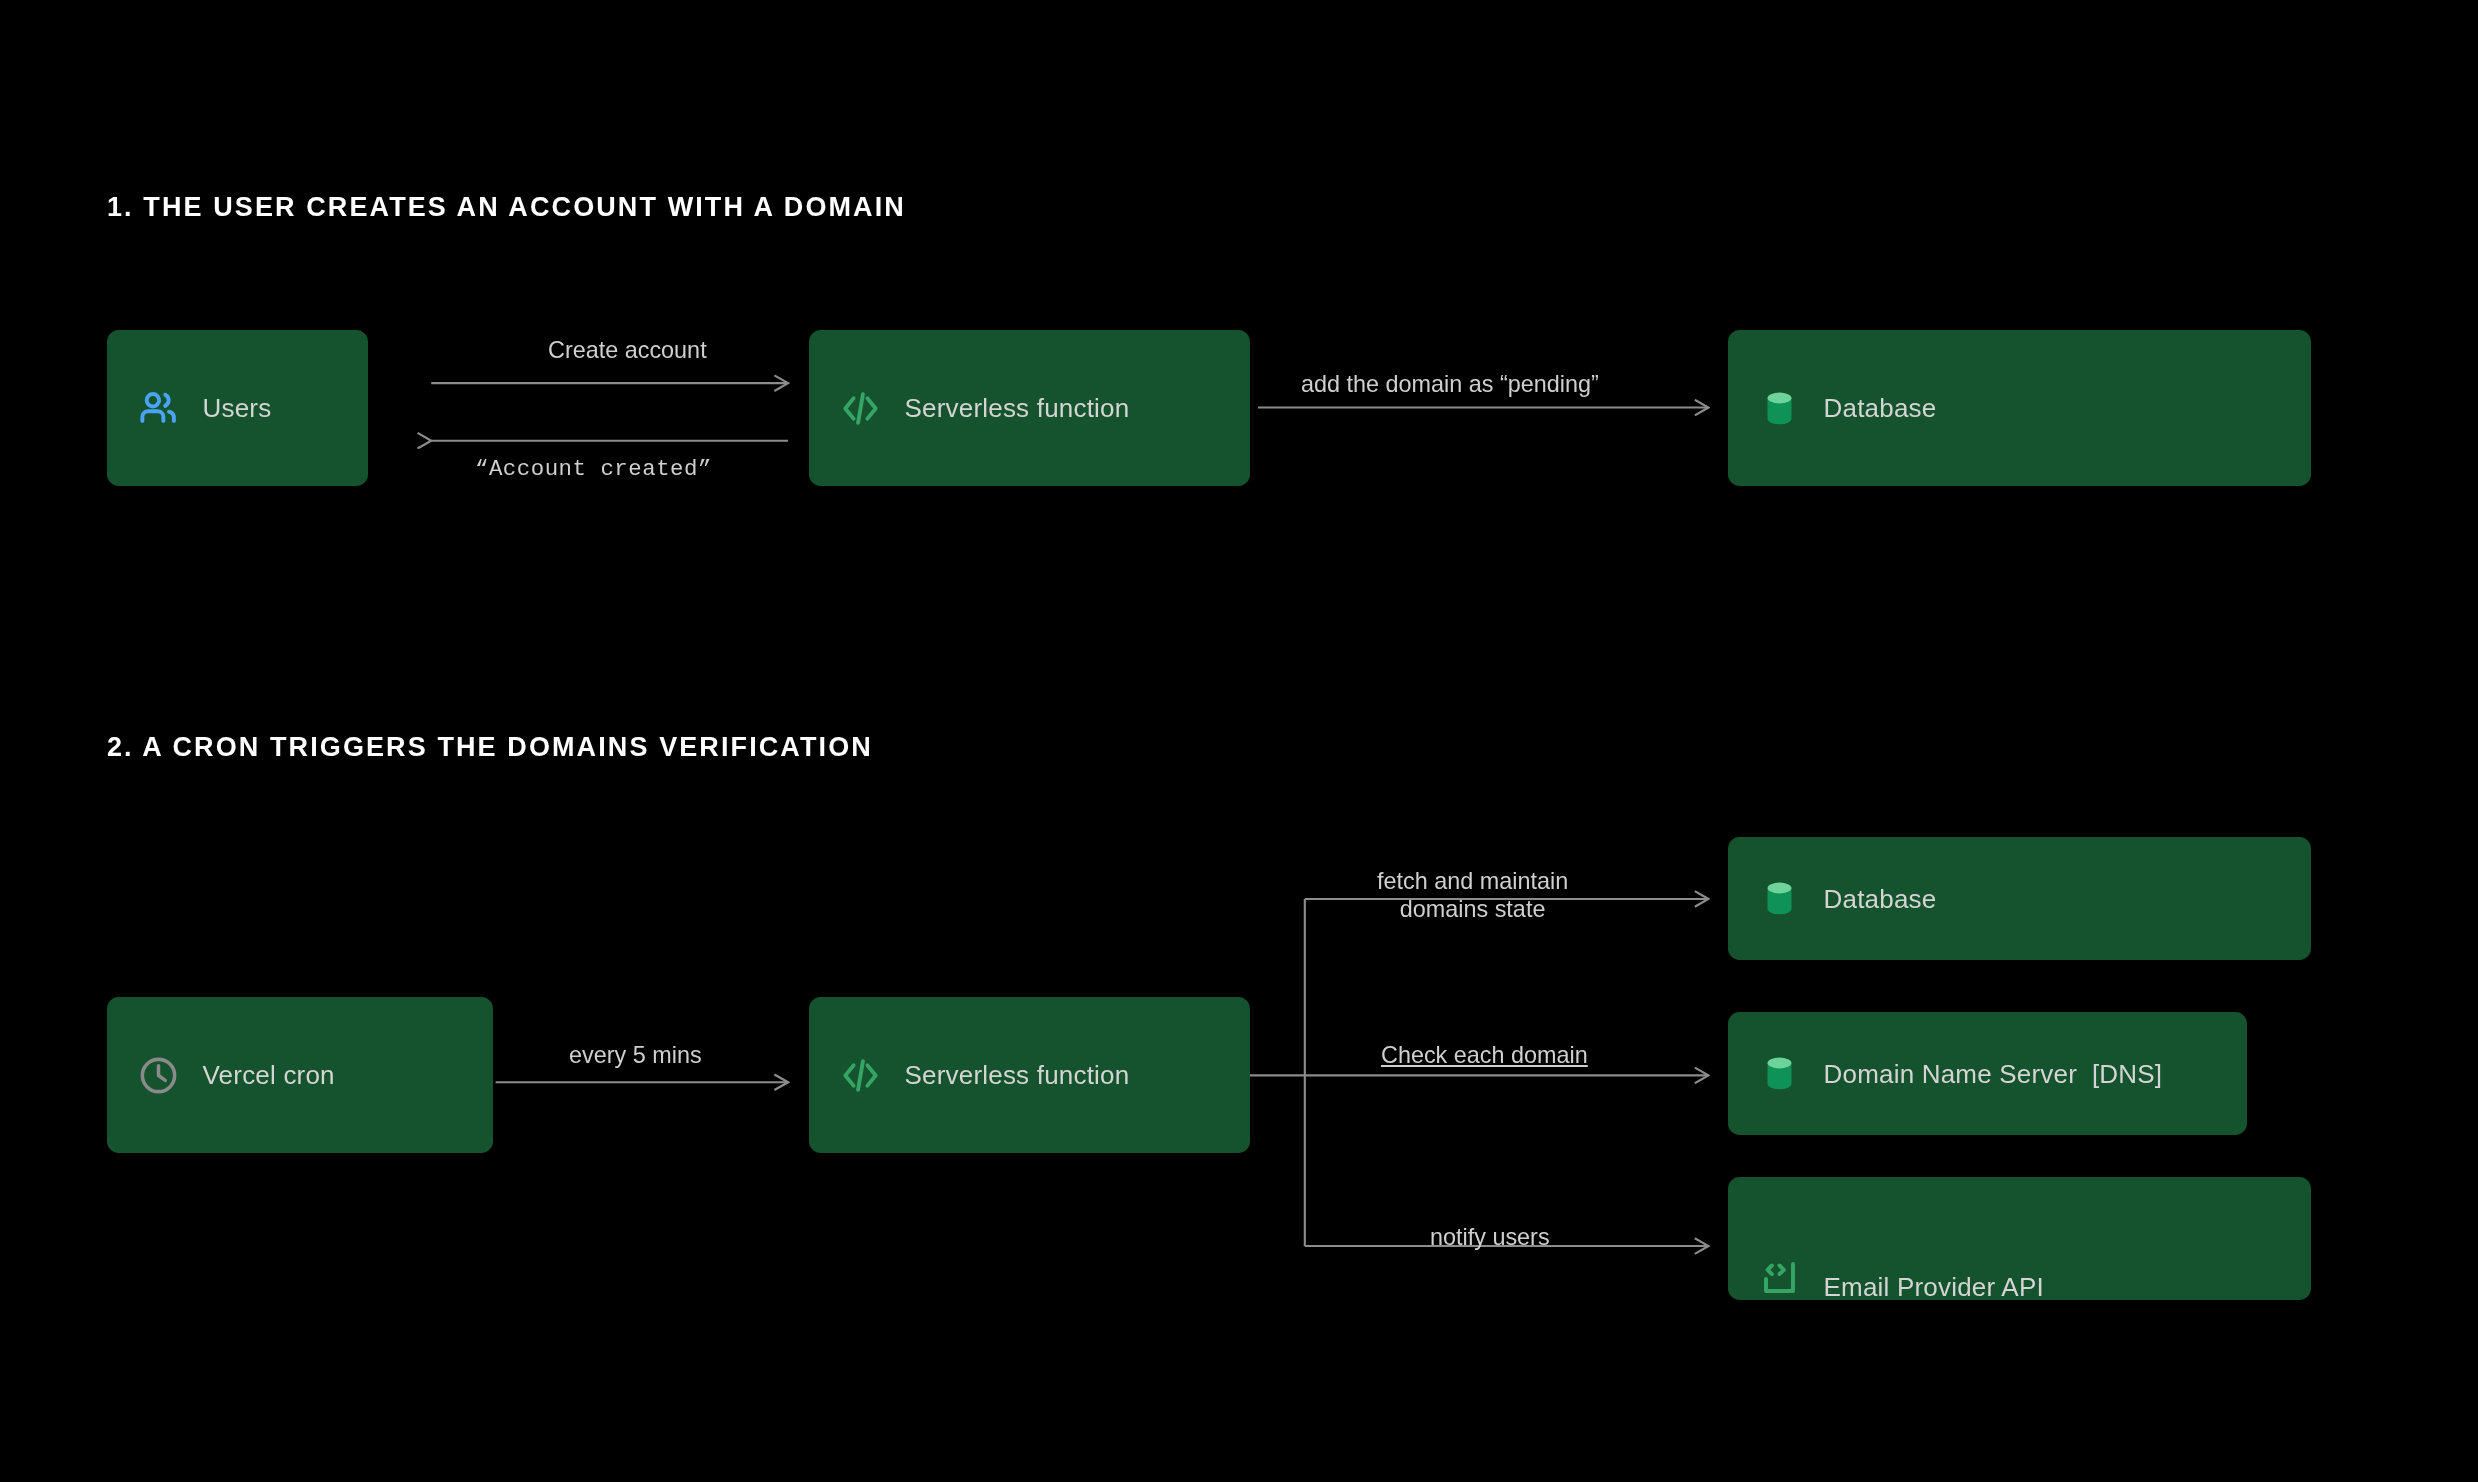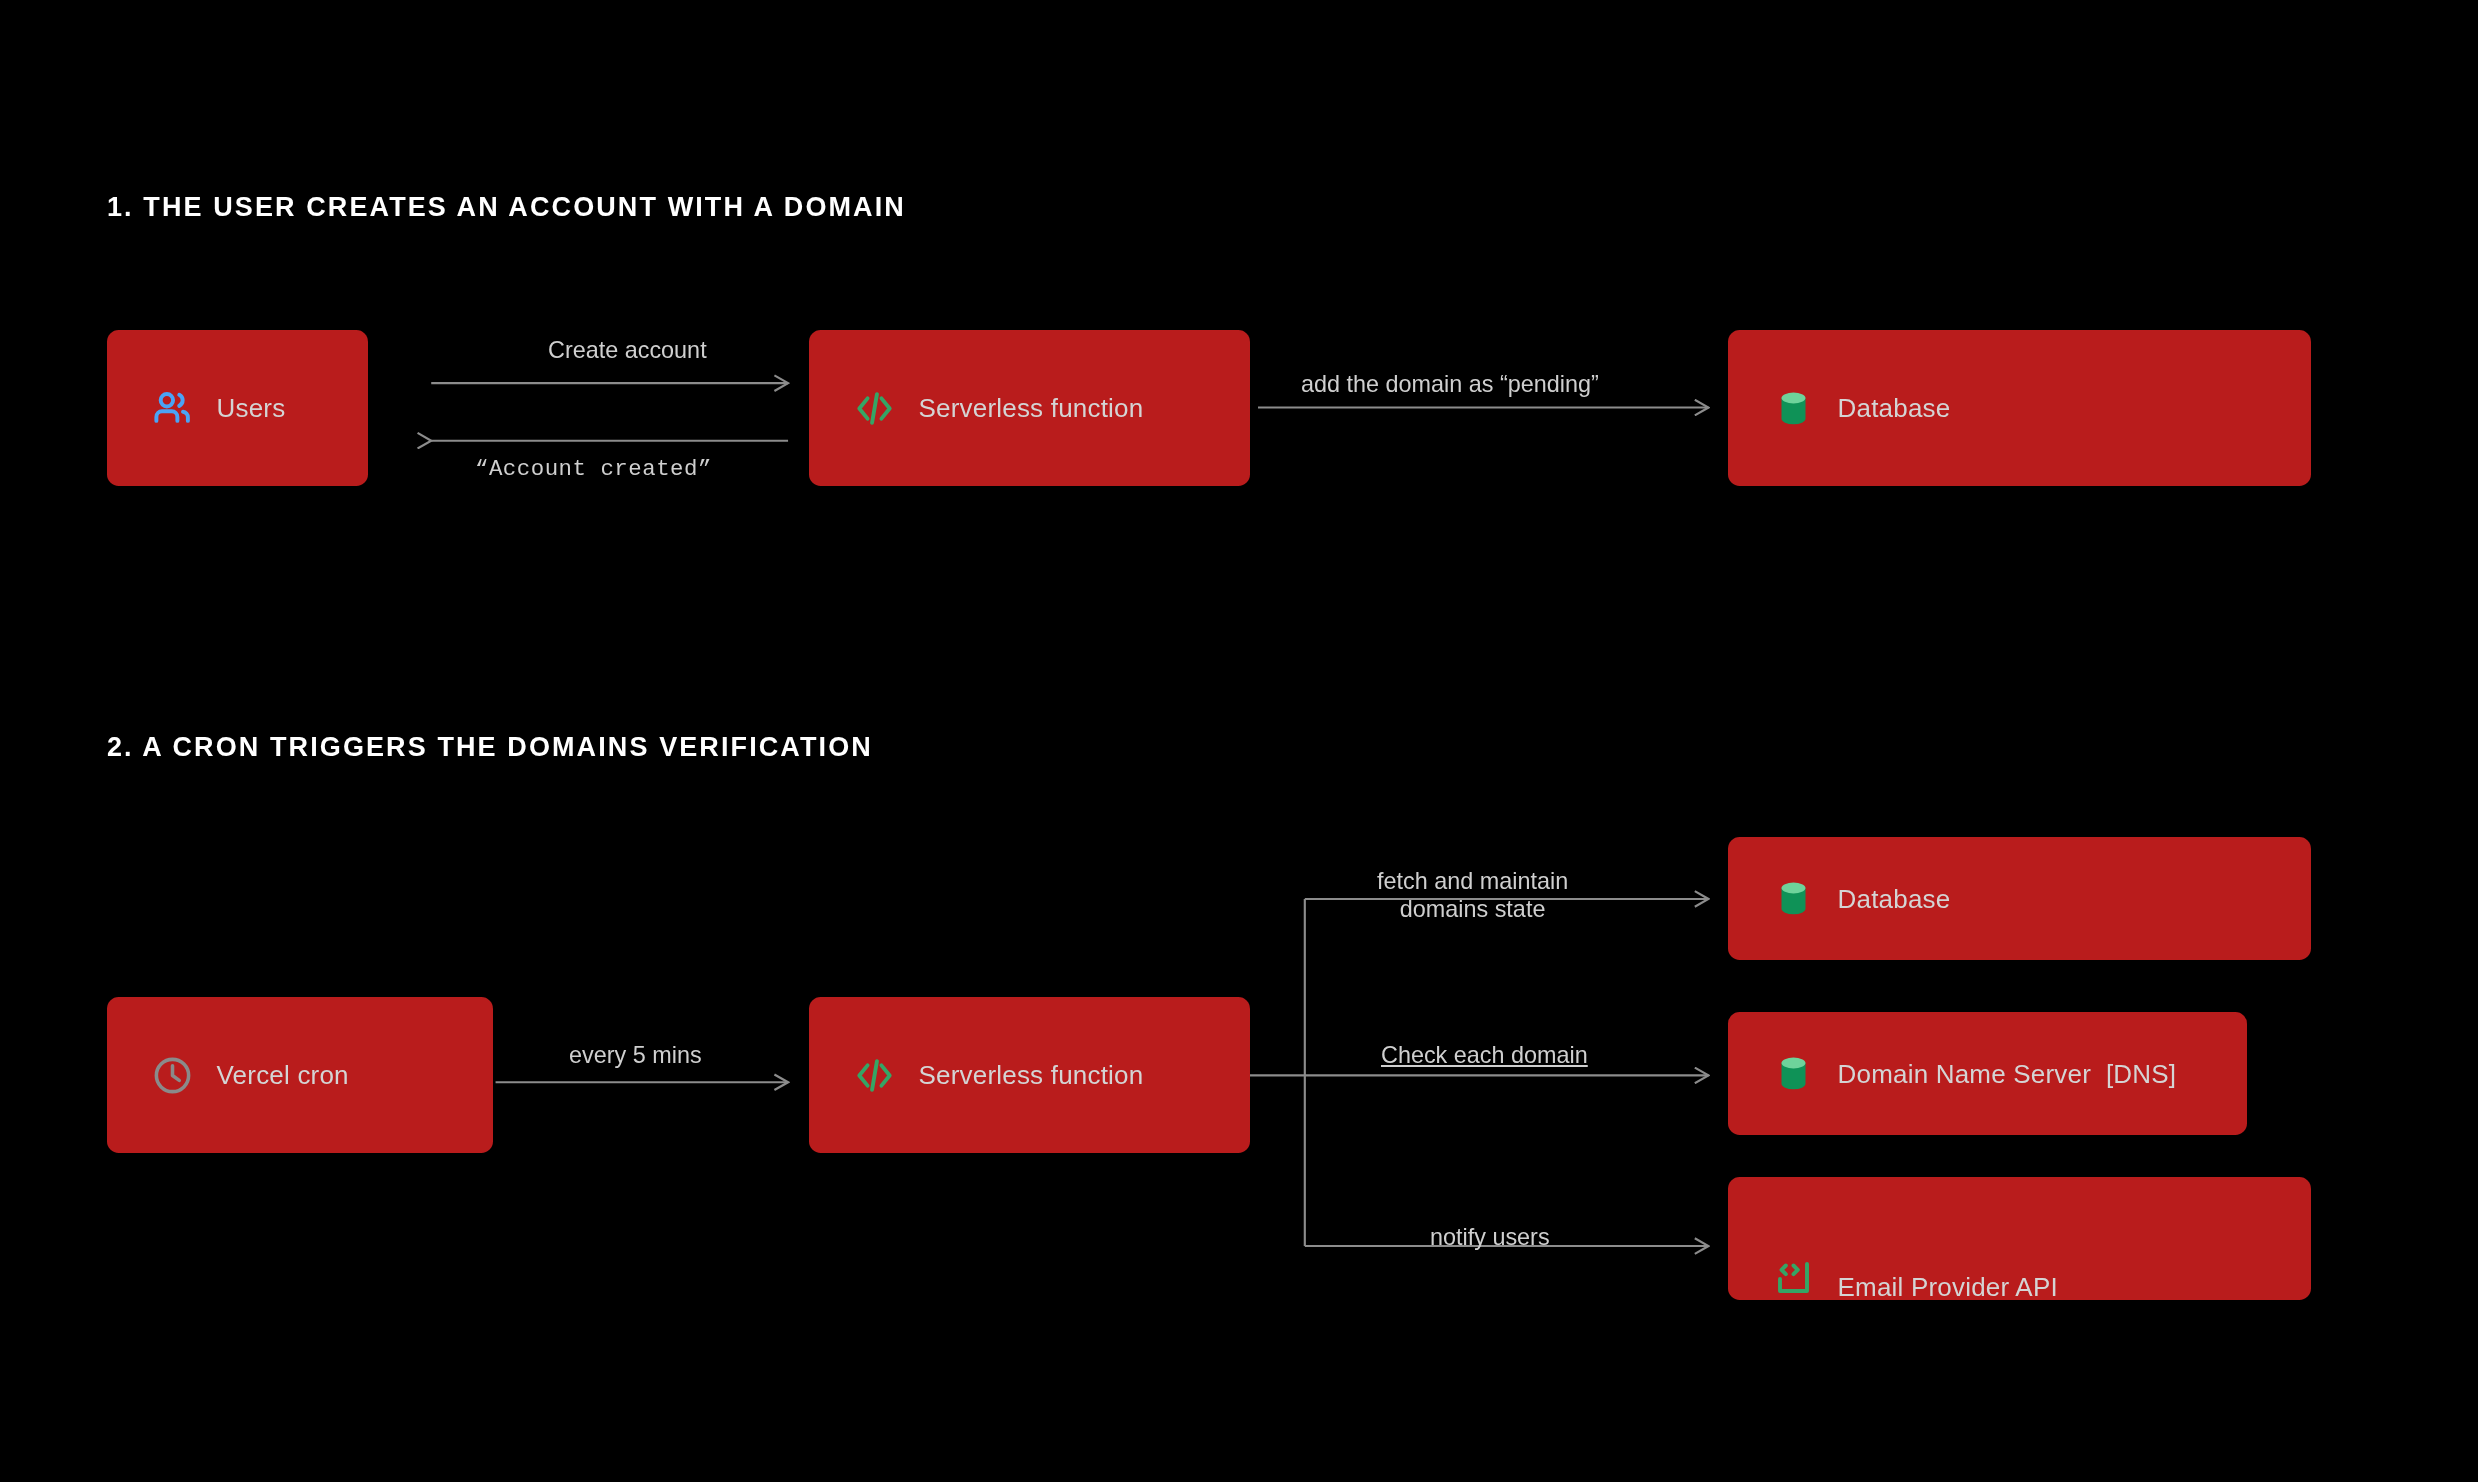--- a/index.html
+++ b/index.html
@@ -32,26 +32,26 @@
     letter-spacing: 2.1px;
     text-transform: uppercase;
     white-space: nowrap;
   }
   #heading-1 { left: 107px; top: 192px; }
   #heading-2 { left: 107px; top: 732px; }
 
   
   .node {
     position: absolute;
-    background: #b91c1c;
+    background: #14532d;
     border-radius: 11.7px;
     display: flex;
     align-items: center;
     box-sizing: border-box;
-    padding-left: 43px;
+    padding-left: 29px;
   }
   .node-label {
     color: #d4d4d4;
     font-size: 26px;
     font-weight: 400;
     letter-spacing: 0.2px;
     white-space: pre;
     line-height: 1;
   }
   .node-icon {

